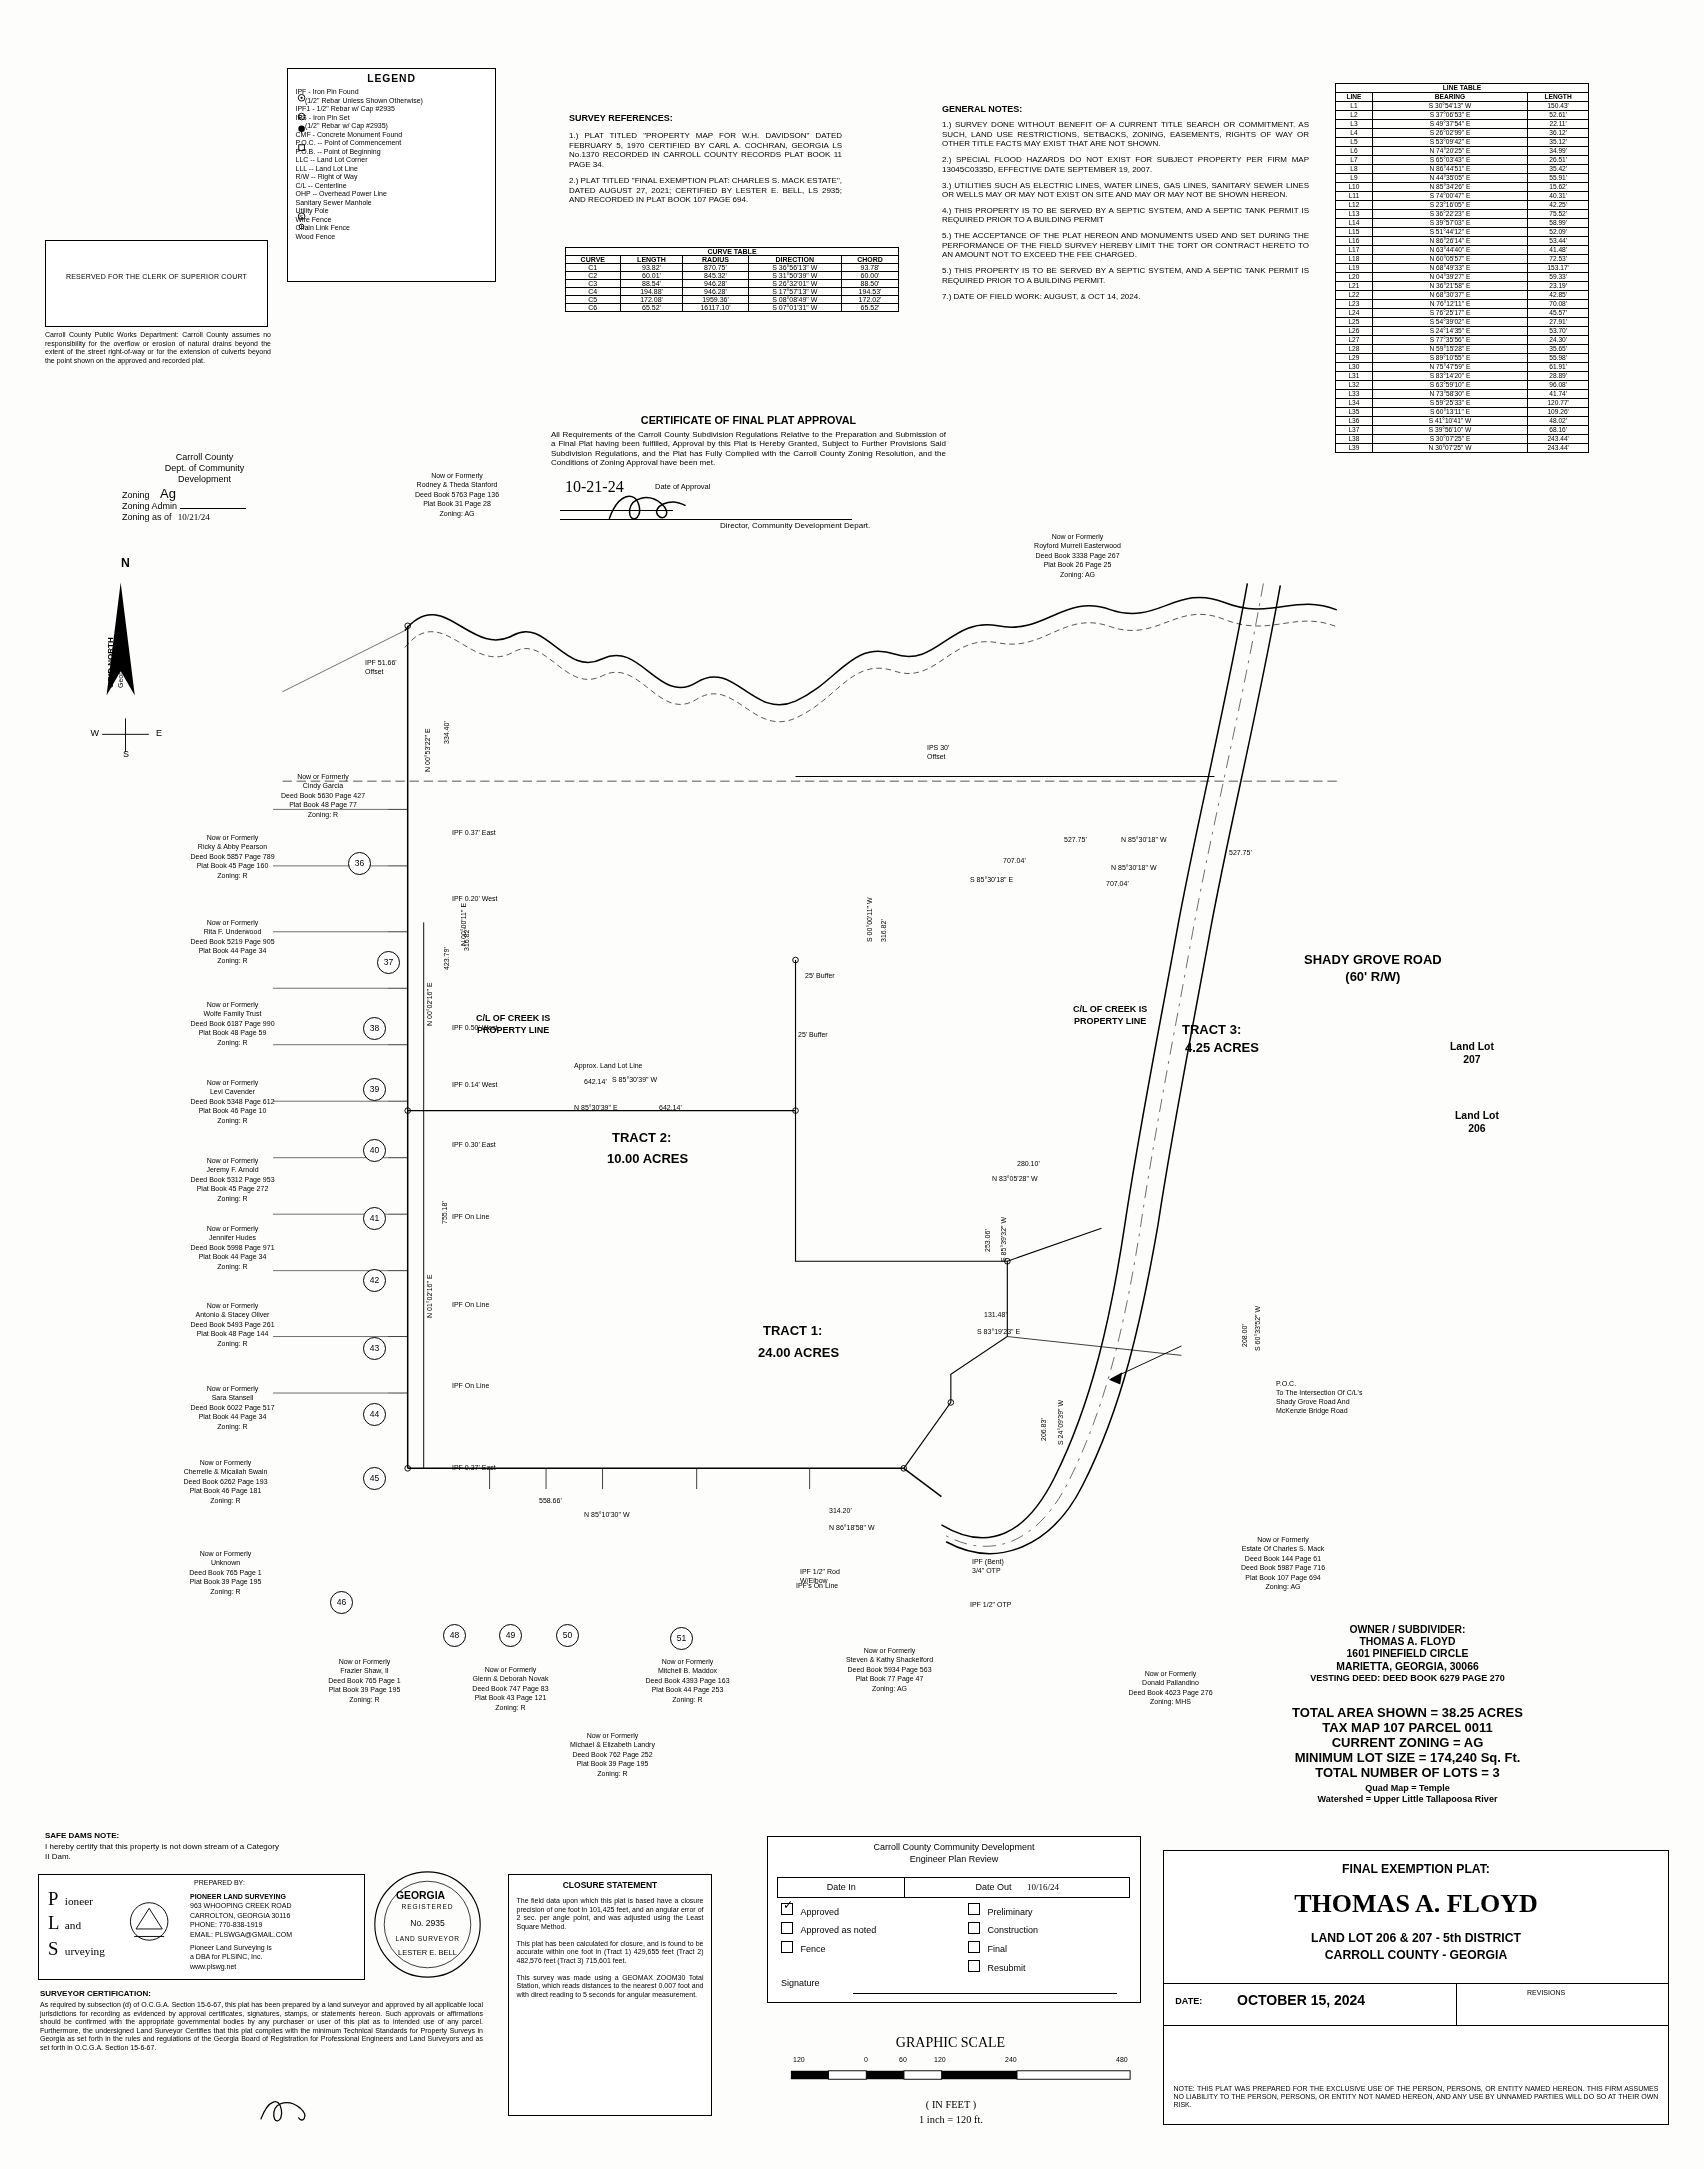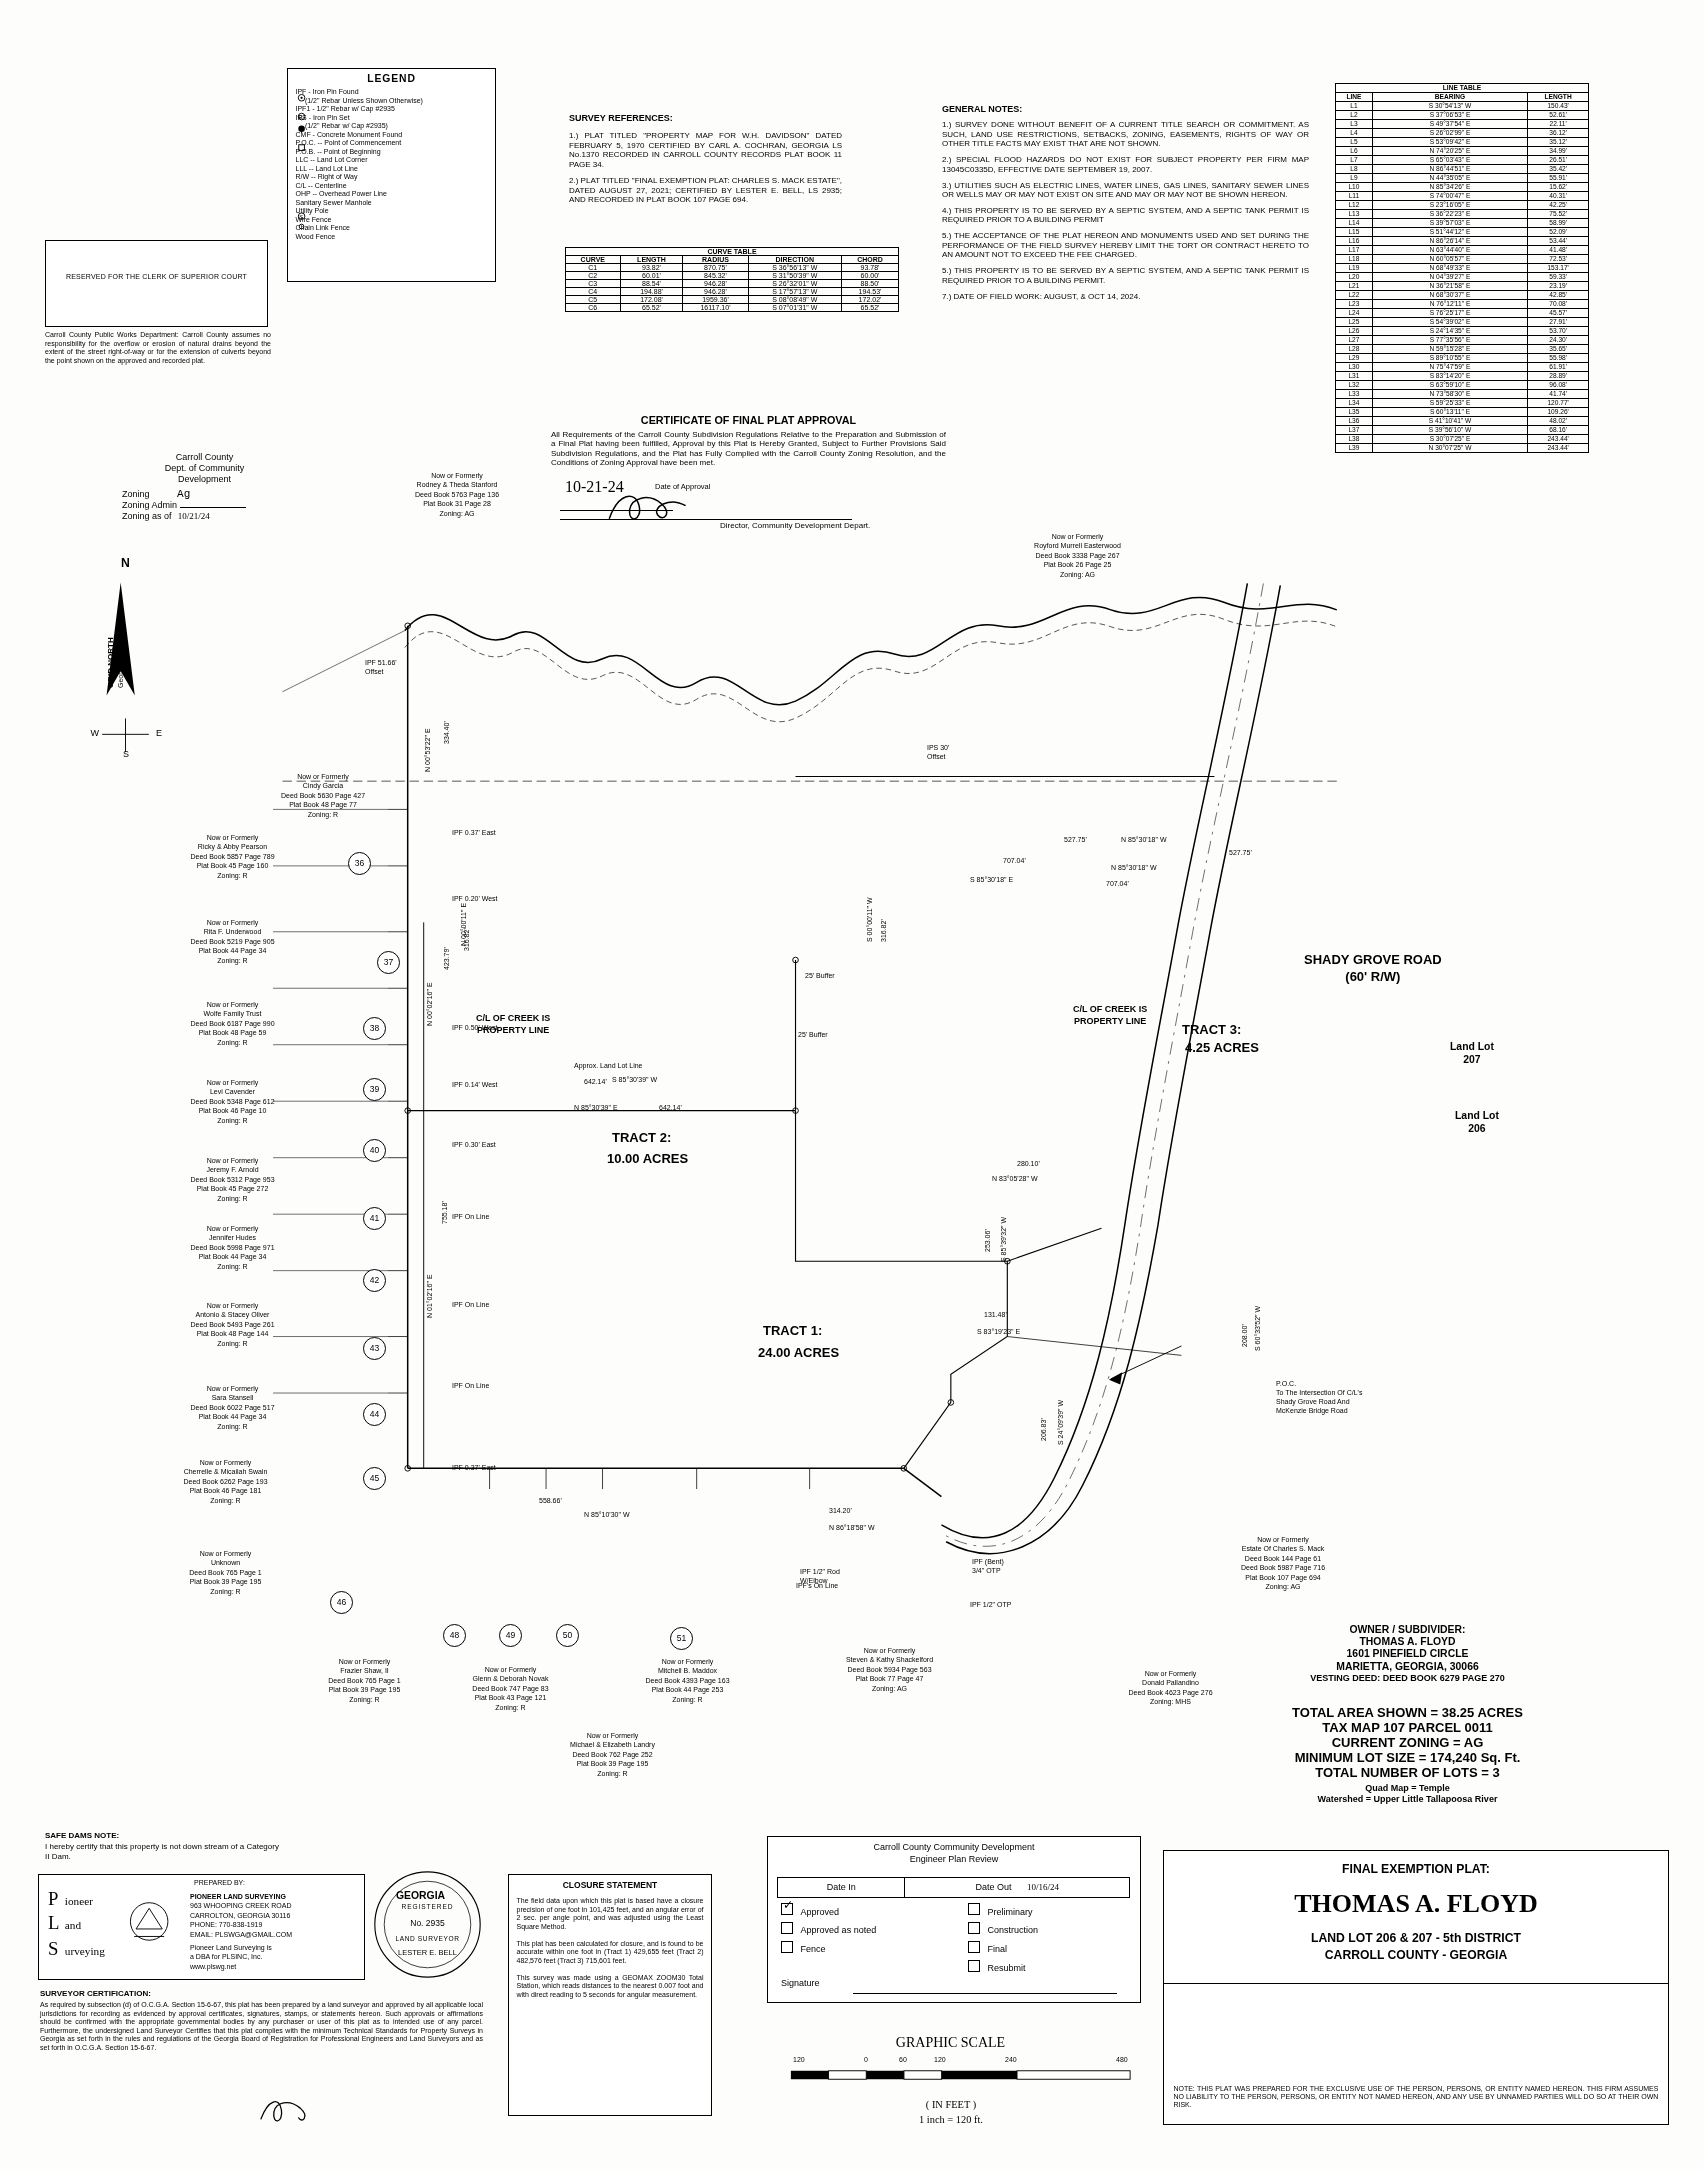--- a/index.html
+++ b/index.html
@@ -369,21 +369,21 @@
     <div class="abs" style="left:9.4px;top:105px;width:292px;border-bottom:0.9px solid #000;"></div>
     <div class="abs" style="left:169px;top:107px;font-size:8px;">Director, Community Development Depart.</div>
   </div>
 
   <div class="abs" style="left:122px;top:452px;width:165px;">
     <div class="sm c">Carroll County</div>
     <div class="sm c">Dept. of Community</div>
     <div class="sm c">Development</div>
     <div class="sm" style="margin-top:4.7px;">
       <span>Zoning</span>
-      <span style="font-family:Liberation Mono, monospace;font-size:11px;margin-left:25px;">Ag</span>
+      <span style="font-family:Liberation Sans, sans-serif;font-size:13px;margin-left:8px;">Ag</span>
     </div>
     <div class="sm">
       <span>Zoning Admin</span>
       <span style="display:inline-block;border-bottom:0.9px solid #000;width:66px;"></span>
     </div>
     <div class="sm">
       <span>Zoning as of</span>
       <span style="font-family:'Liberation Serif',serif;margin-left:3.8px;">10/21/24</span>
     </div>
   </div>
@@ -870,18 +870,24 @@
     <div class="sm b">Watershed = Upper Little Tallapoosa River</div>
   </div>
 
   <div class="bx" style="left:1163px;top:1850px;width:504px;height:273px;">
     <div class="c b" style="font-size:12.2px;margin-top:11.3px;">FINAL EXEMPTION PLAT:</div>
     <div class="c b" style="font-size:26px;margin-top:13px;font-family:'Liberation Serif',serif;">THOMAS A. FLOYD</div>
     <div class="c b" style="font-size:12.2px;margin-top:11.3px;">LAND LOT 206 &amp; 207 - 5th DISTRICT</div>
     <div class="c b" style="font-size:12.2px;margin-top:3.8px;">CARROLL COUNTY - GEORGIA</div>
 
     <div class="abs" style="left:0;top:132px;width:504px;border-top:0.9px solid #000;"></div>
+    <div class="abs" style="left:0;top:132px;width:504px;height:42px;border-bottom:0.9px solid #000;">
+      <div class="abs sm b" style="left:11.3px;top:13px;">DATE:</div>
+      <div class="abs b" style="left:73px;top:9.4px;font-size:14px;">OCTOBER 15, 2024</div>
+      <div class="abs" style="left:292px;top:0;height:42px;border-left:0.9px solid #000;"></div>
+      <div class="abs tiny" style="left:363px;top:5.6px;">REVISIONS</div>
+    </div>
     <div class="abs tiny j" style="left:9.4px;top:234px;width:485px;line-height:8px;">NOTE: THIS PLAT WAS PREPARED FOR THE EXCLUSIVE USE OF THE PERSON, PERSONS, OR ENTITY NAMED HEREON. THIS FIRM ASSUMES NO LIABILITY TO THE PERSON, PERSONS, OR ENTITY NOT NAMED HEREON, AND ANY USE BY UNNAMED PARTIES WILL DO SO AT THEIR OWN RISK.</div>
   </div>
 
 
 </div>
 
 
 </body></html>

